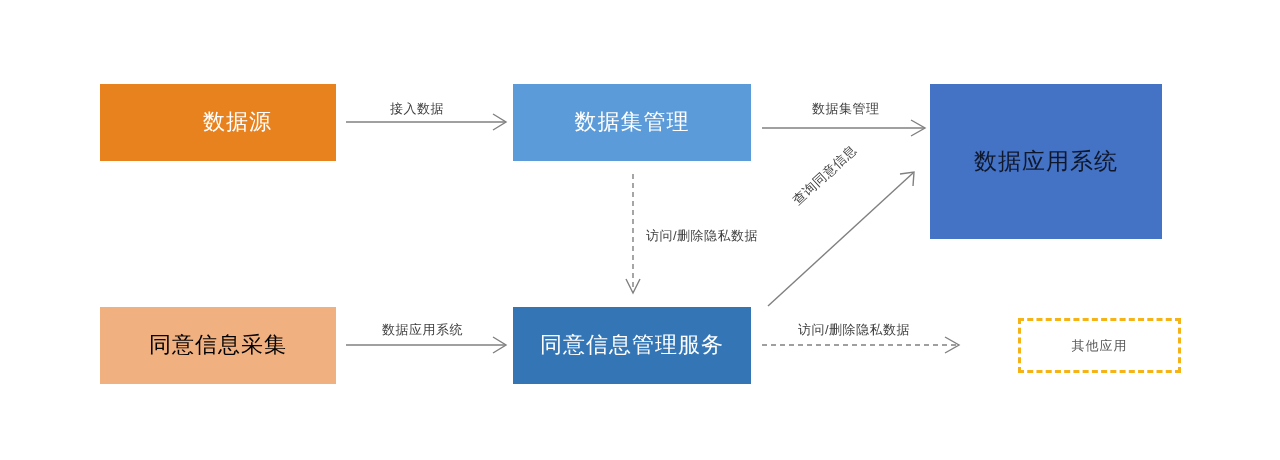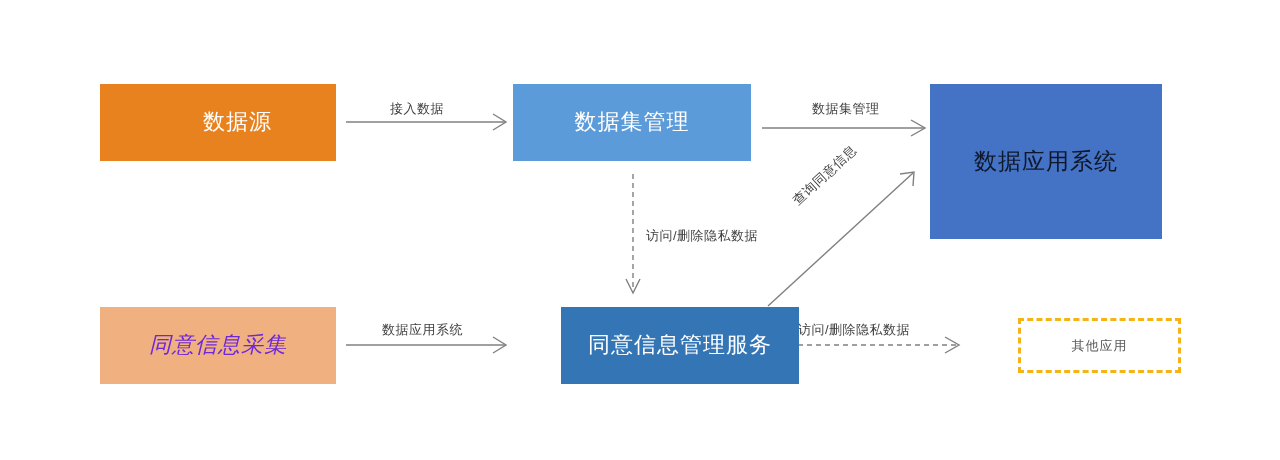--- a/index.html
+++ b/index.html
@@ -30,22 +30,22 @@
   }
   .node-label {
     display: block;
     line-height: 1.2;
   }
 
   
   .node.fill-orange      { background: #e8821e; color: #ffffff; }
   .node.fill-lightblue   { background: #5b9bd9; color: #ffffff; }
   .node.fill-darkblue    { background: #4472c4; color: #0f172a; }
-  .node.fill-peach       { background: #f0b080; color: #6d28d9; font-style: italic; }
-  .node.fill-steelblue   { background: #3476b5; color: #ffffff; margin-left: 48px; }
+  .node.fill-peach       { background: #f0b080; color: #000000; }
+  .node.fill-steelblue   { background: #3476b5; color: #ffffff; }
   .node.outline-dashed   {
     background: #ffffff;
     color: #595959;
     border: 3px dashed #f5b316;
   }
 
   
   #node-datasource        { left: 100px; top: 84px;  width: 236px; height: 77px;  font-size: 22px; padding-left: 39px; }
   #node-datasetmgmt       { left: 513px; top: 84px;  width: 238px; height: 77px;  font-size: 22px; }
   #node-dataapp           { left: 930px; top: 84px;  width: 232px; height: 155px; font-size: 23px; }

